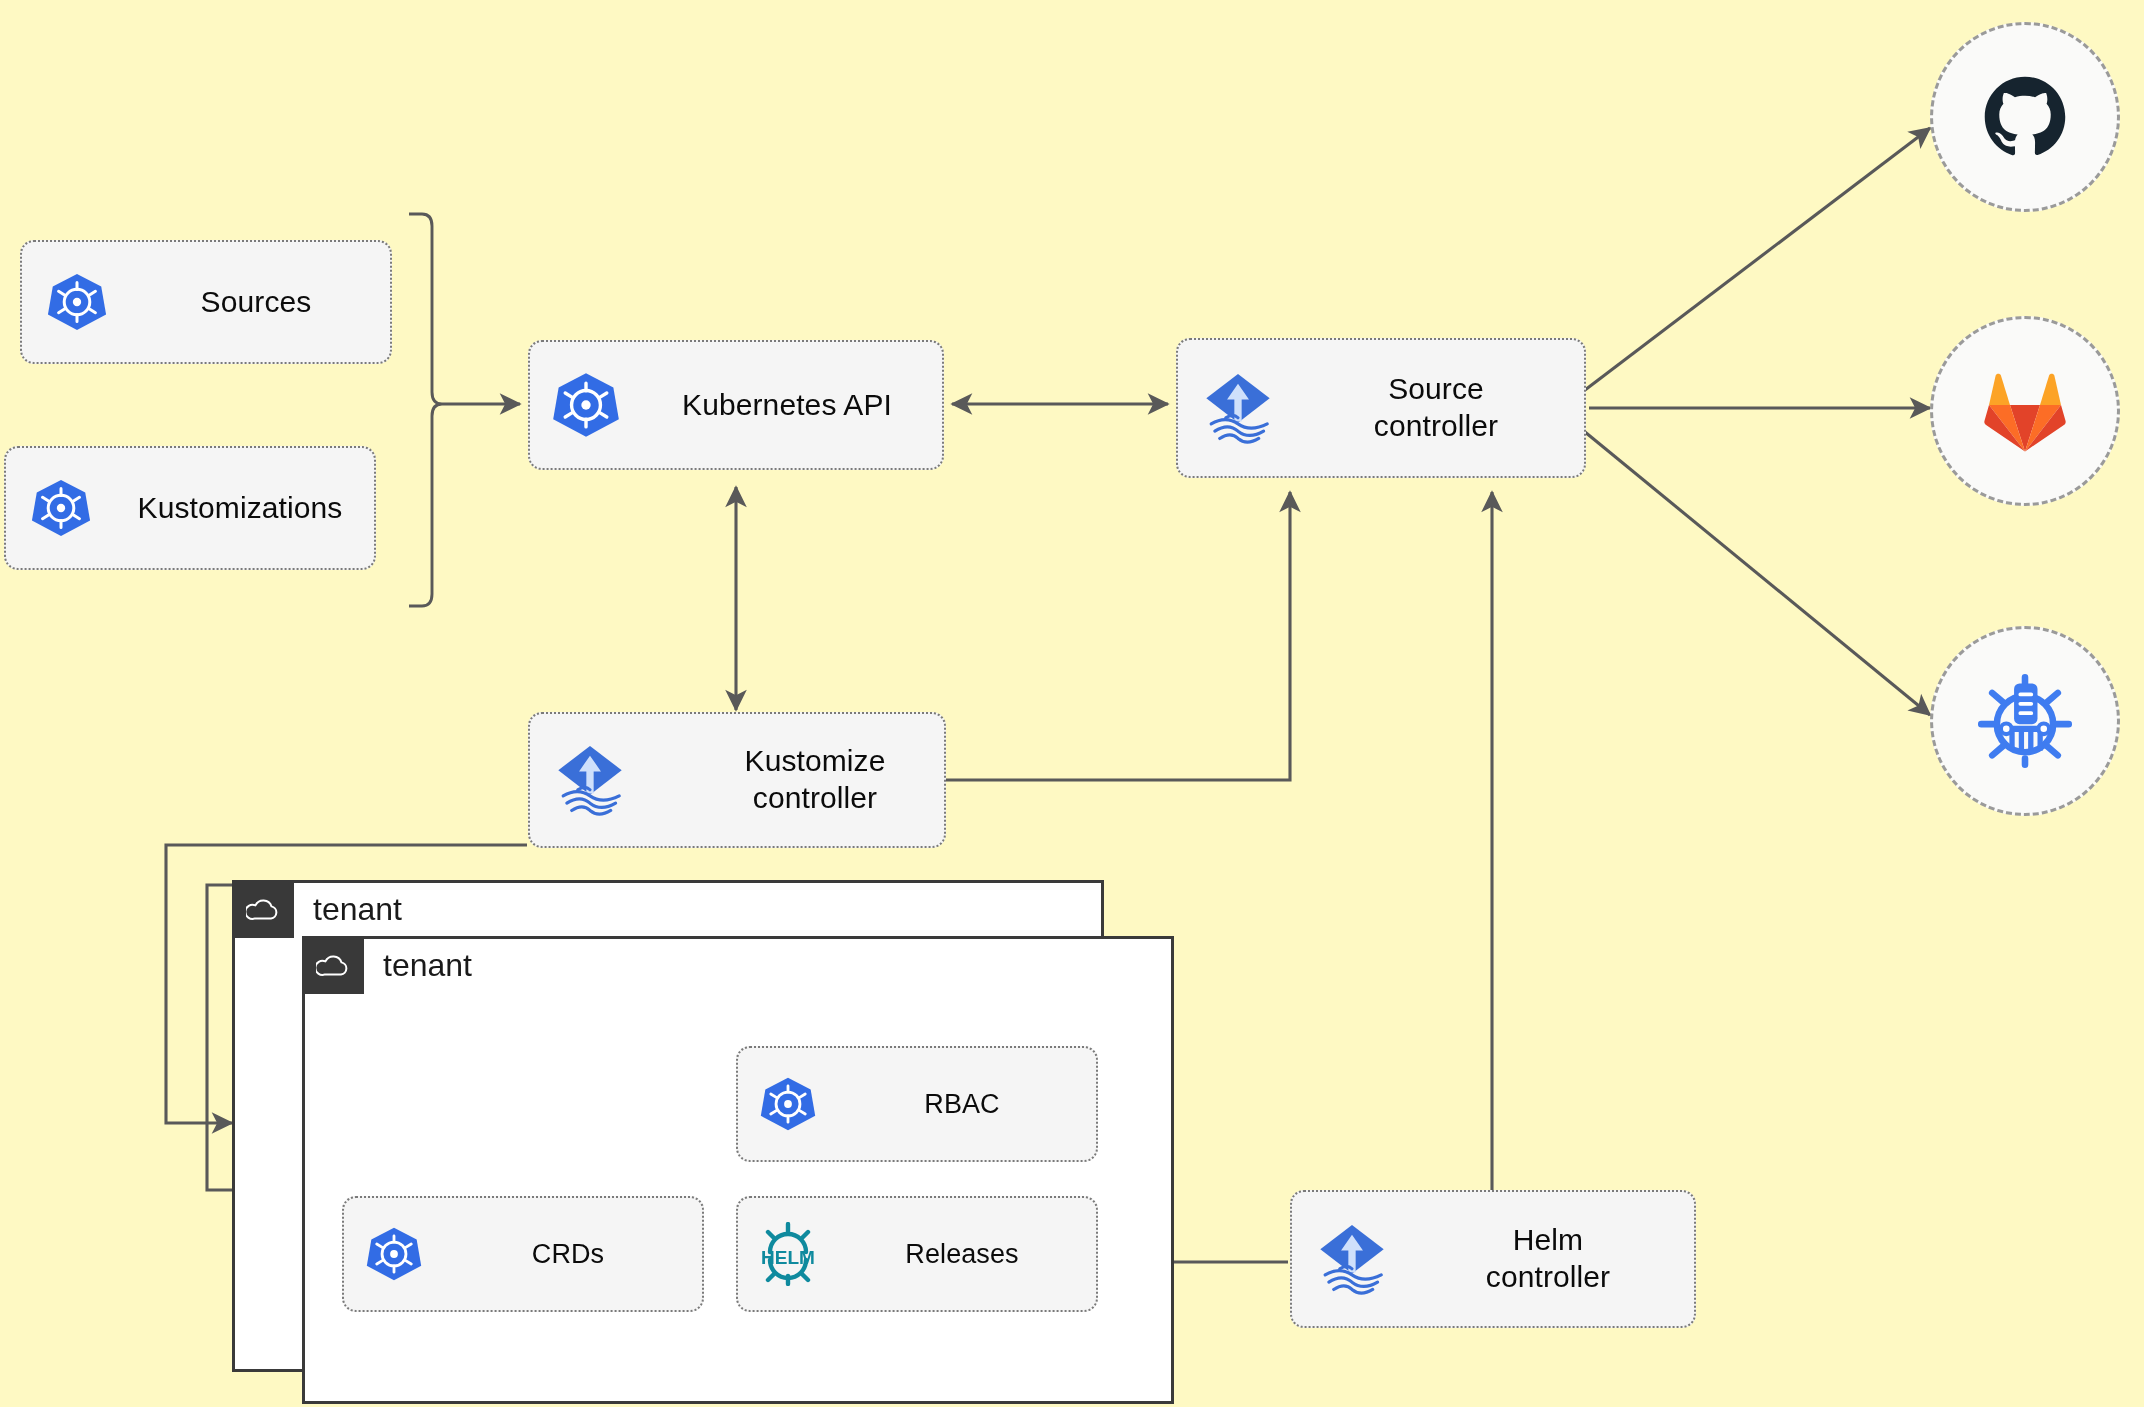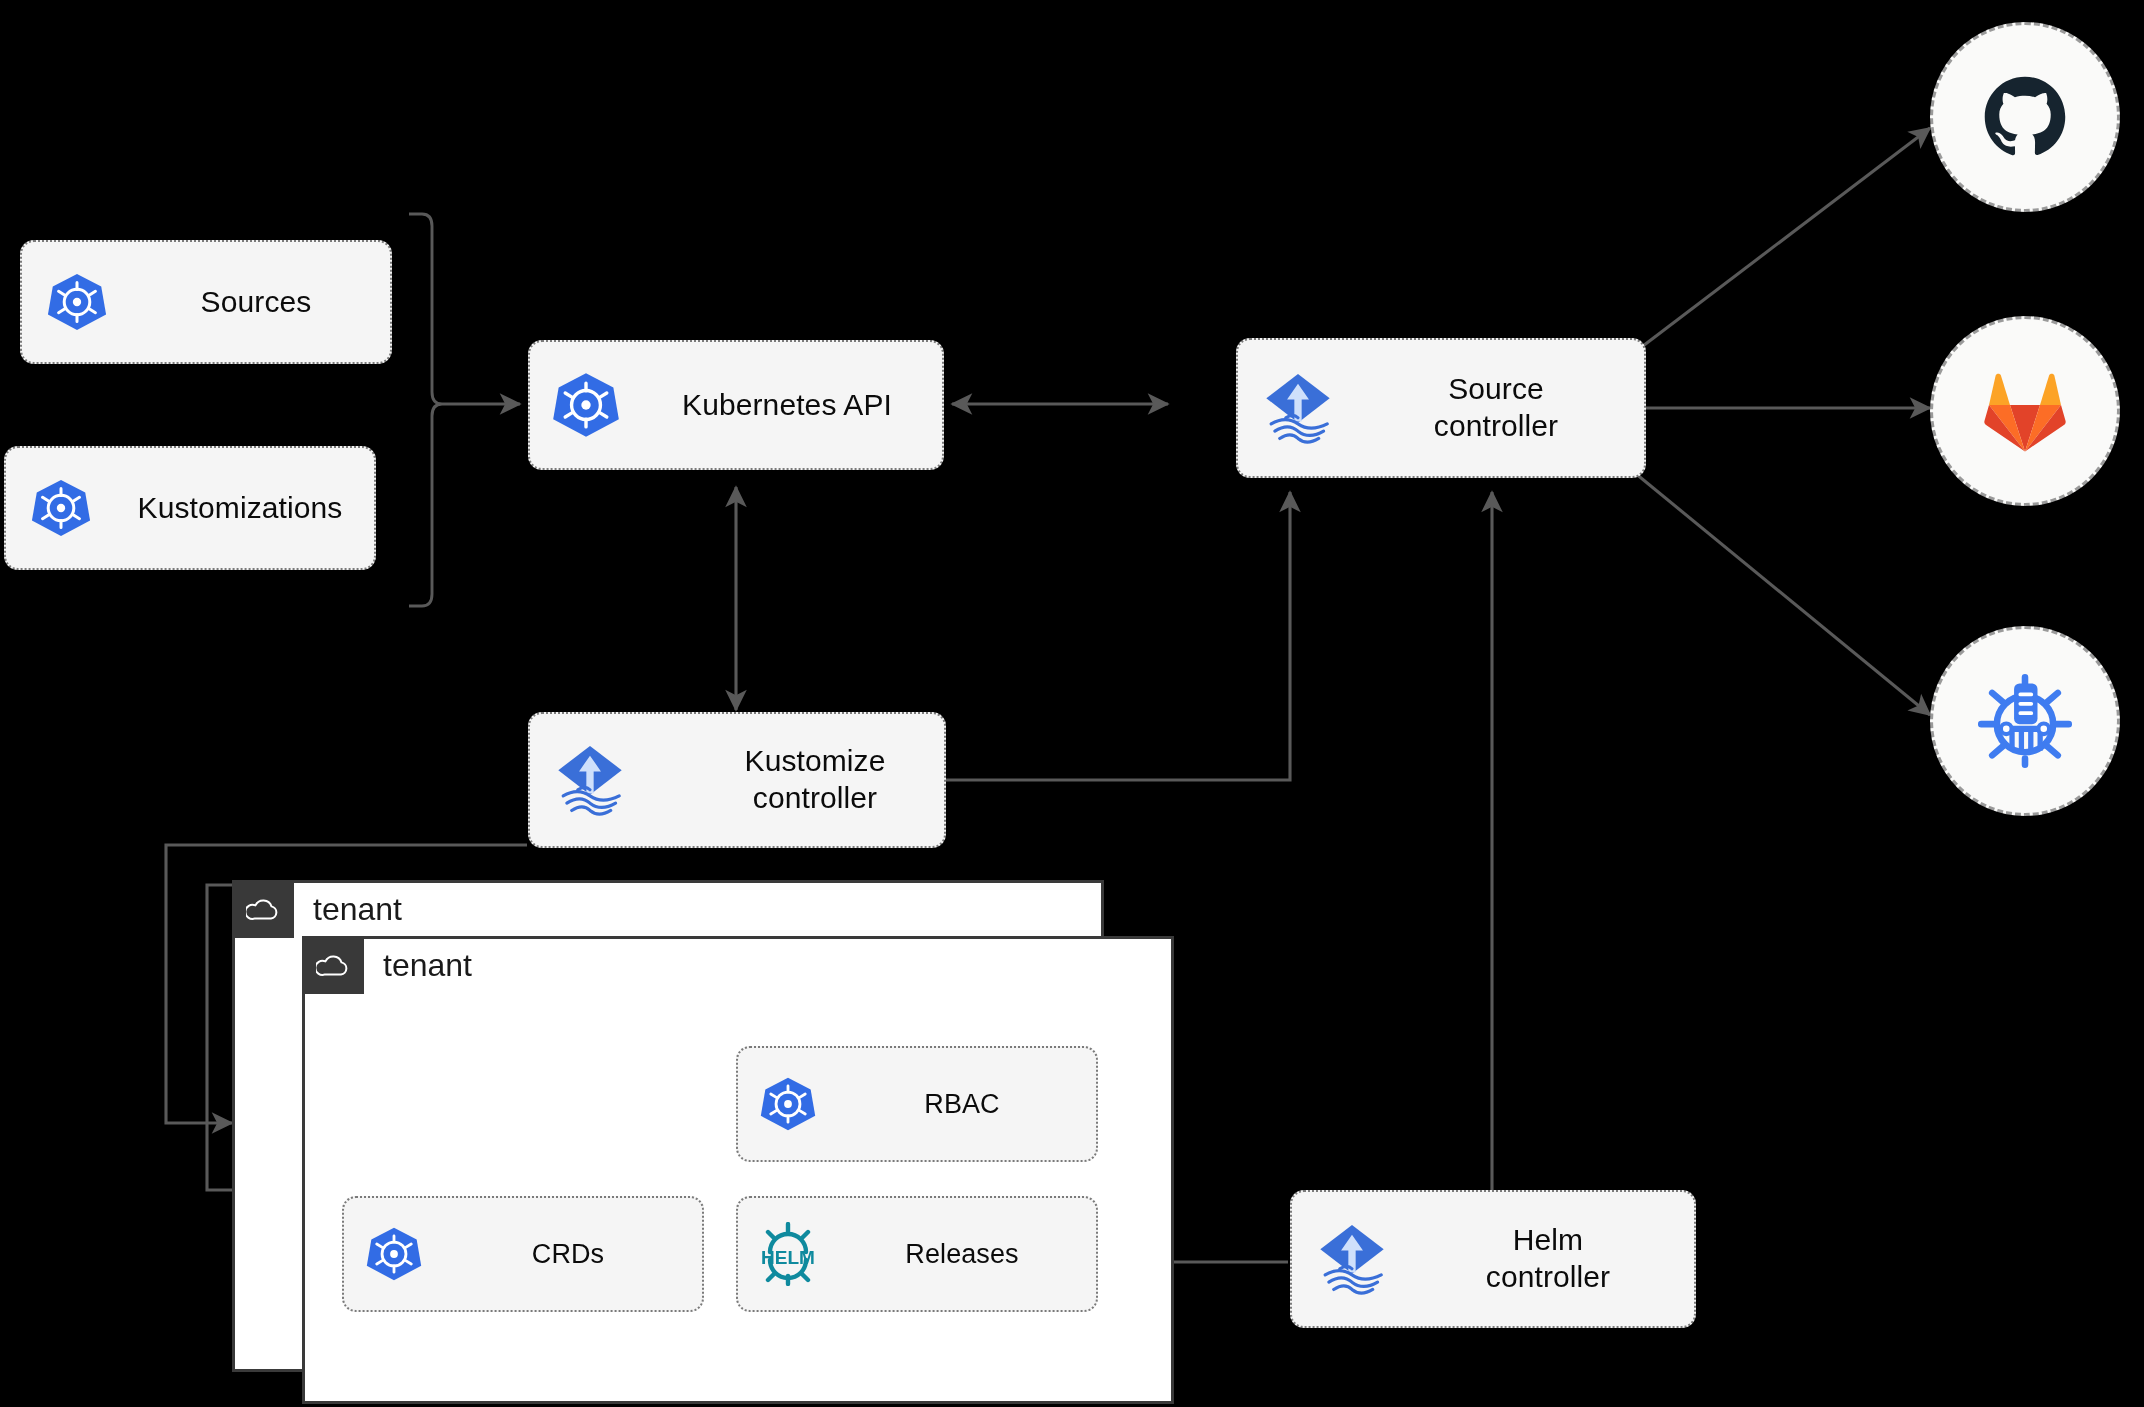--- a/index.html
+++ b/index.html
@@ -1,17 +1,17 @@
 <!DOCTYPE html>
 <html><head>
 <meta charset="utf-8">
 <style>
   html,body{margin:0;padding:0;background:#ffffff;}
   body{font-family:"Liberation Sans","DejaVu Sans",sans-serif;}
-  #canvas{position:relative;width:2144px;height:1407px;background:#000000;overflow:hidden;}
+  #canvas{position:relative;width:2144px;height:1407px;background:#fef9c3;overflow:hidden;}
   #wires{position:absolute;left:0;top:0;width:2144px;height:1407px;pointer-events:none;}
 
   .node{position:absolute;box-sizing:border-box;background:#f5f5f5;
         border:2.5px dotted #7a7a7a;border-radius:14px;display:flex;align-items:center;}
   .node .ico{flex:0 0 auto;display:flex;align-items:center;justify-content:center;}
   .node .lbl{flex:1 1 auto;text-align:center;color:#0b0b0b;line-height:1.22;
              font-size:30px;letter-spacing:.1px;padding-right:10px;}
   .node.small .lbl{font-size:27px;}
 
   .disc{position:absolute;box-sizing:border-box;border:3px dashed #9a9a9a;border-radius:50%;
@@ -96,21 +96,21 @@
         <g fill="none" stroke="#ffffff" stroke-width="3.1" stroke-linecap="round">
           <circle cx="32" cy="32" r="13.2"></circle>
           <path d="M32 19v-7M32 45v7M19.5 25L13 21M44.5 25L51 21M19.5 39L13 43M44.5 39L51 43"></path>
         </g>
         <circle cx="32" cy="32" r="4.3" fill="#ffffff"></circle>
       </svg>
     </span>
     <span class="lbl">Kubernetes API</span>
   </div>
 
-  <div class="node" style="left:1236px;top:338px;width:410px;height:140px;">
+  <div class="node" style="left:1176px;top:338px;width:410px;height:140px;">
     <span class="ico" style="width:120px">
       <svg width="78" height="78" viewBox="0 0 64 64">
         <path d="M32 4 L58 24 L32 44 L6 24 Z" fill="#3a6fd8"></path>
         <path d="M32 12 L41 25 L35 25 L35 43 L29 43 L29 25 L23 25 Z" fill="#cfe0fb"></path>
         <g fill="none" stroke="#3a6fd8" stroke-width="2.6" stroke-linecap="round">
           <path d="M10 45 Q22 38 32 45 Q42 52 56 45"></path>
           <path d="M13 51 Q24 44 32 51 Q41 58 53 51"></path>
           <path d="M17 57 Q26 51 32 57 Q39 63 49 57"></path>
           <path d="M22 40 Q28 36 32 40"></path>
         </g>

